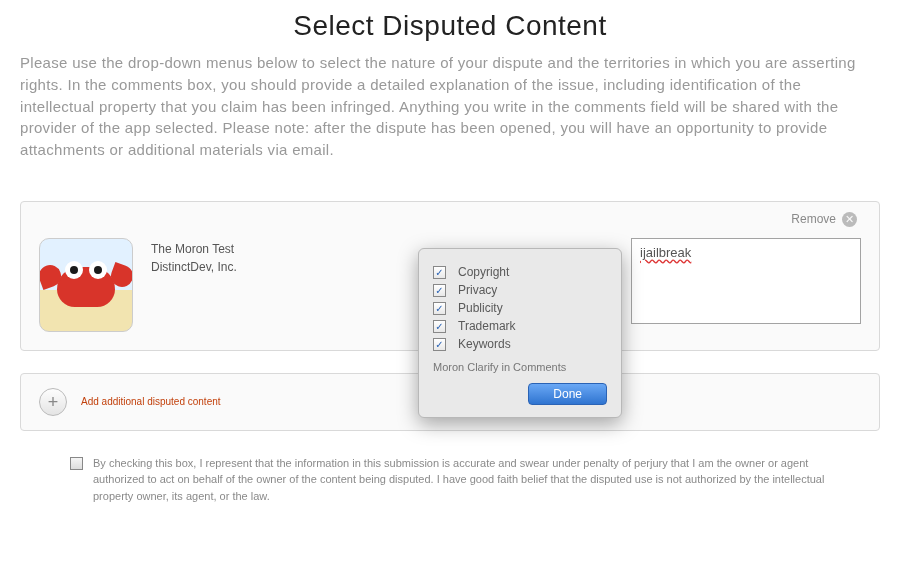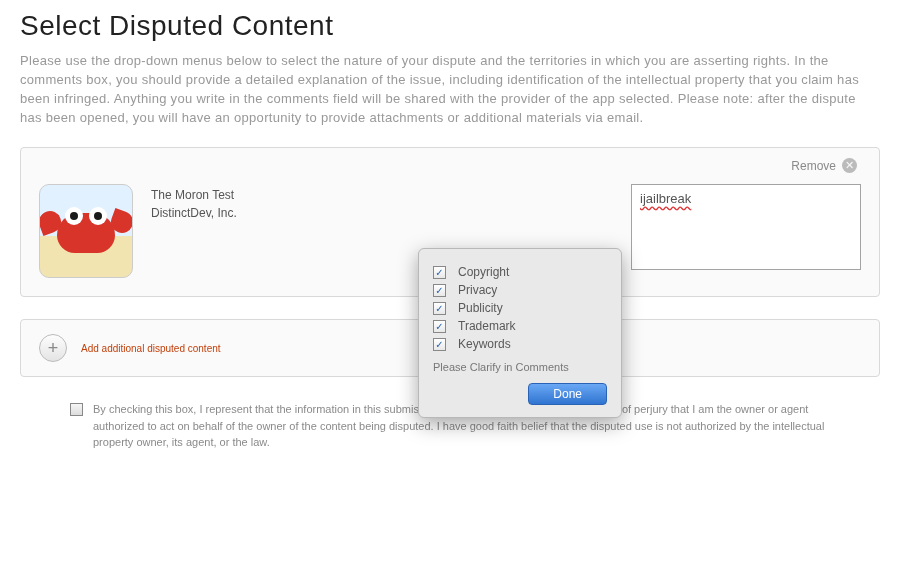--- a/index.html
+++ b/index.html
@@ -10,26 +10,27 @@
     color: #333;
     width: 900px;
     padding: 10px 20px 20px 20px;
   }
   h1 {
     font-size: 28px;
     font-weight: 400;
     color: #222;
     margin: 0 0 10px 0;
     letter-spacing: 0.5px;
+    text-align: center;
   }
   .intro {
-    font-size: 13px;
+    font-size: 15px;
     line-height: 1.45;
     color: #999;
-    margin-bottom: 20px;
+    margin-bottom: 40px;
     letter-spacing: 0.3px;
   }
   .panel {
     border: 1px solid #d9d9d9;
     border-radius: 4px;
     background: #fafafa;
     padding: 14px 18px 18px 18px;
     position: relative;
     margin-bottom: 22px;
   }
@@ -277,17 +278,17 @@
       </div>
       <div class="chk-row">
         <span class="chk">✓</span>
         <span>Trademark</span>
       </div>
       <div class="chk-row">
         <span class="chk">✓</span>
         <span>Keywords</span>
       </div>
     </div>
-  <div class="clarify">Please Clarify in Comments</div>
+  <div class="clarify">Moron Clarify in Comments</div>
   <div class="done-row">
     <span class="done-btn">Done</span>
   </div>
 </div>
 
 </body></html>

